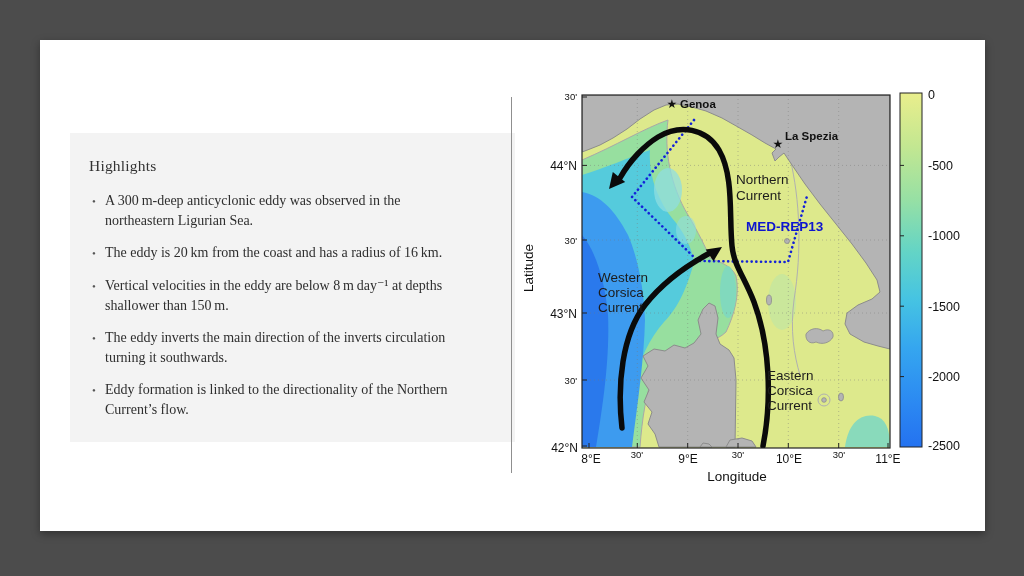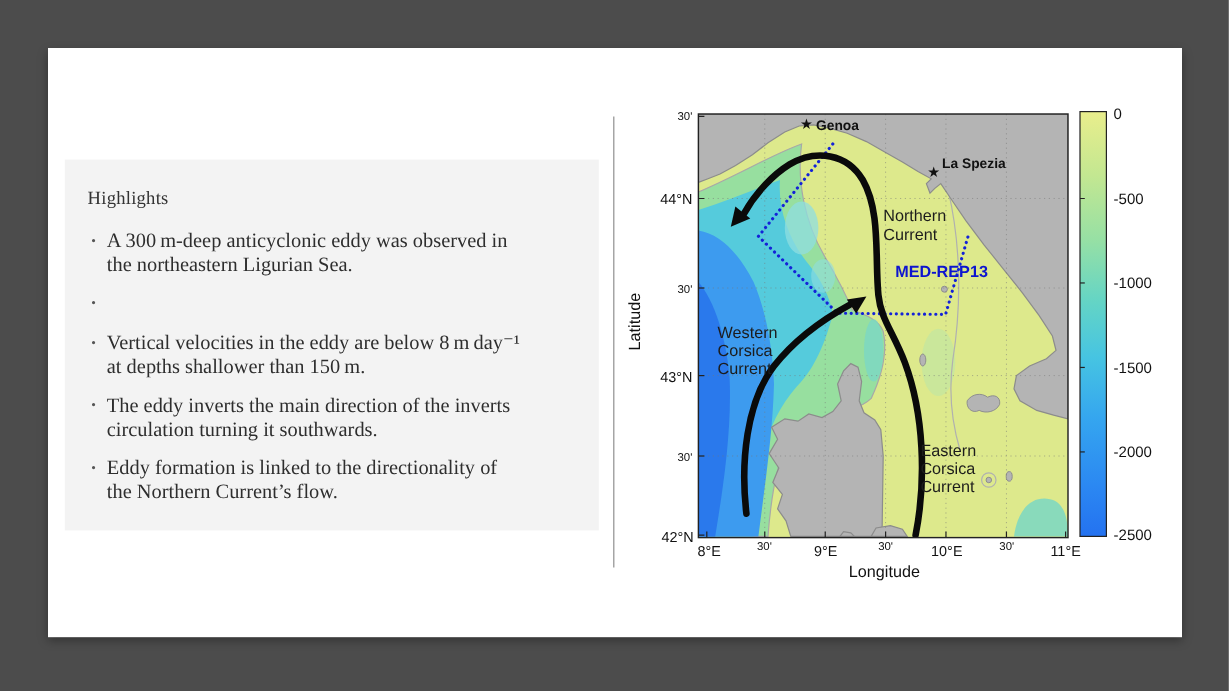--- a/index.html
+++ b/index.html
@@ -9,21 +9,21 @@
     position:relative;
     overflow:hidden;
     font-family:"Liberation Sans","DejaVu Sans",sans-serif;
   }
   .card{
     position:absolute;left:40px;top:40px;width:945px;height:491px;
     background:#ffffff;
     box-shadow:0 3px 8px rgba(0,0,0,0.35);
   }
   .highlights-panel{
-    position:absolute;left:14px;top:93px;width:445px;height:309px;
+    position:absolute;left:30px;top:93px;width:445px;height:309px;
     background:#f3f3f3;
     box-sizing:border-box;
     padding:24px 20px 0 19px;
     font-family:"Liberation Serif","DejaVu Serif",serif;
     color:#2e2e2e;
   }
   .highlights-title{
     font-size:15.5px;font-weight:normal;color:#333333;
     margin:0 0 16px 0;letter-spacing:0.2px;
   }
@@ -31,41 +31,42 @@
   .highlight-item{
     display:flex;align-items:flex-start;
     margin:0 0 13px 0;
   }
   .bullet-dot{
     flex:none;width:8px;margin:1px 5px 0 3px;
     font-size:11px;color:#555;line-height:19px;
   }
   .bullet-text{
     width:348px;
-    font-size:17px;line-height:19.5px;color:#2e2e2e;
+    font-size:14px;line-height:19.5px;color:#2e2e2e;
   }
   .figure-wrap{
     position:absolute;left:465px;top:12px;width:480px;height:445px;
   }
   svg text{font-family:"Liberation Sans","DejaVu Sans",sans-serif;}
 </style>
 </head>
 <body>
 
 <div class="card">
 
   <div class="highlights-panel">
     <h2 class="highlights-title">Highlights</h2>
     <ul class="highlights-list">
       <li class="highlight-item">
         <span class="bullet-dot">•</span>
         <span class="bullet-text">A 300 m-deep anticyclonic eddy was observed in the northeastern Ligurian Sea.</span>
       </li>
       <li class="highlight-item">
         <span class="bullet-dot">•</span>
+        <span class="bullet-text">The eddy is 20 km from the coast and has a radius of 16 km.</span>
       </li>
       <li class="highlight-item">
         <span class="bullet-dot">•</span>
         <span class="bullet-text">Vertical velocities in the eddy are below 8 m day⁻¹ at depths shallower than 150 m.</span>
       </li>
       <li class="highlight-item">
         <span class="bullet-dot">•</span>
         <span class="bullet-text">The eddy inverts the main direction of the inverts circulation turning it southwards.</span>
       </li>
       <li class="highlight-item">

